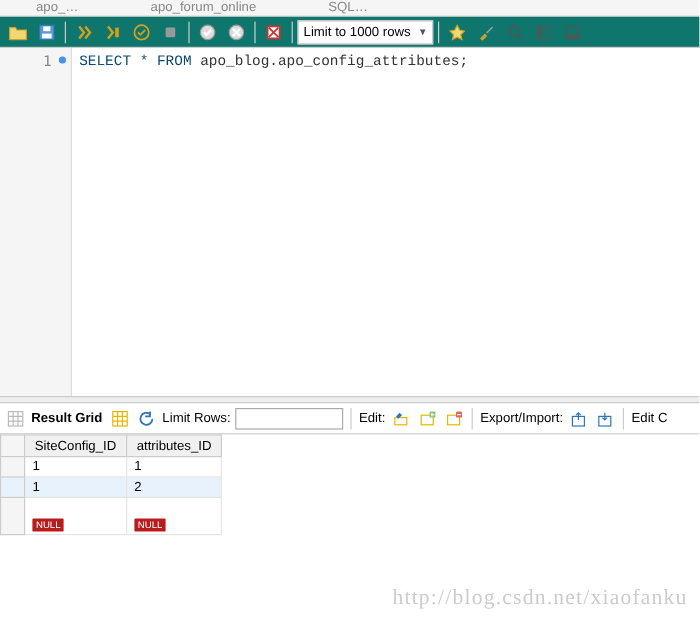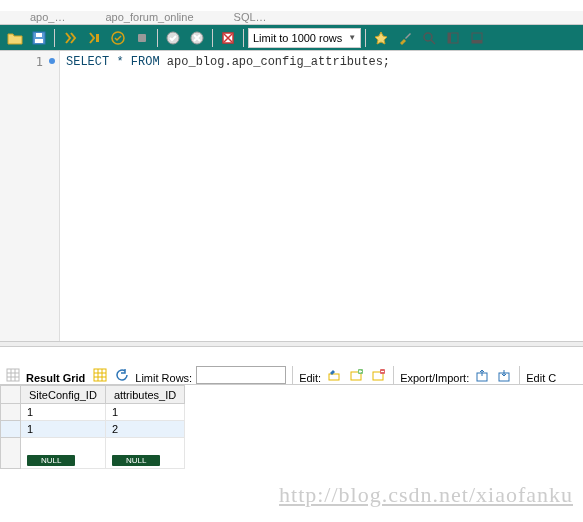--- a/index.html
+++ b/index.html
@@ -1,39 +1,39 @@
 <!DOCTYPE html>
 <html><head>
 <meta charset="utf-8">
 <style>
 * { box-sizing: border-box; margin: 0; padding: 0; }
 body { font-family: "Segoe UI", Tahoma, sans-serif; font-size: 12px; background: #fff; width: 583px; height: 522px; overflow: hidden; position: relative; }
-.tabs-row { height: 14px; border-bottom: 1px solid #ccc; background: #f5f5f5; display: flex; gap: 40px; padding-left: 30px; font-size: 11px; color: #888; overflow: hidden; margin-top: 11px; }
+.tabs-row { height: 14px; border-bottom: 1px solid #ccc; background: #f5f5f5; display: flex; gap: 60px; padding-left: 30px; font-size: 11px; color: #888; overflow: hidden; }
 .toolbar { height: 26px; border-bottom: 1px solid #ccc; display: flex; align-items: center; padding: 0 4px; gap: 2px; background: #0f766e; }
 .tbtn { width: 22px; height: 22px; display: flex; align-items: center; justify-content: center; border-radius: 2px; cursor: pointer; }
 .sep { width: 1px; height: 18px; background: #ccc; margin: 0 2px; }
 .limit-box { display: flex; align-items: center; border: 1px solid #ccc; background: #fff; height: 20px; padding: 0 4px; font-size: 11px; gap: 6px; }
 .limit-box .dd { font-size: 8px; color: #555; }
 .editor-wrap { display: flex; height: 290px; }
 .gutter { width: 60px; background: #f5f5f5; border-right: 1px solid #ddd; text-align: right; padding: 4px 16px 0 0; color: #888; font-family: Consolas, monospace; font-size: 12px; position: relative; }
 .gutter .dot { position: absolute; right: 4px; top: 7px; width: 6px; height: 6px; background: #4a90e2; border-radius: 50%; }
 .code { flex: 1; padding: 4px 6px; font-family: Consolas, "Courier New", monospace; font-size: 12px; color: #333; white-space: pre; }
 .kw { color: #0c4a6e; }
 .splitter { height: 6px; background: #eee; border-top: 1px solid #ccc; border-bottom: 1px solid #ccc; cursor: row-resize; }
-.result-toolbar { height: 38px; display: flex; align-items: flex-end; padding: 0 4px; gap: 4px; border-bottom: 1px solid #ccc; font-size: 11px; }
+.result-toolbar { height: 26px; display: flex; align-items: center; padding: 0 4px; gap: 4px; border-bottom: 1px solid #ccc; font-size: 11px; }
 .result-toolbar .lbl { font-weight: bold; margin-right: 2px; }
 .filter-input { border: 1px solid #aaa; height: 18px; width: 90px; padding: 0 2px; font-size: 11px; }
 .ico { width: 18px; height: 18px; display: flex; align-items: center; justify-content: center; }
 .grid { border-collapse: collapse; font-size: 11px; }
 .grid th { background: #f0f0f0; border: 1px solid #ccc; padding: 2px 8px; font-weight: normal; text-align: right; height: 18px; }
 .grid td { border: 1px solid #e5e5e5; padding: 2px 6px; height: 17px; }
 .grid .rowhdr { width: 20px; background: #f5f5f5; border: 1px solid #ccc; }
 .grid tr.sel td { background: #e8f2fc; }
-.nullbadge { display:inline-block; background: #14532d; color: #fff; font-size: 8px; padding: 0 14px; border-radius: 1px; line-height: 11px; margin-top: 15px; }
-.watermark { position: absolute; bottom: 14px; right: 10px; color: #ccc; font-size: 22px; font-family: Georgia, serif; letter-spacing: 1px; text-decoration: underline; }
+.nullbadge { display:inline-block; background: #b91c1c; color: #fff; font-size: 8px; padding: 0 3px; border-radius: 1px; line-height: 11px; margin-top: 15px; }
+.watermark { position: absolute; bottom: 14px; right: 10px; color: #ccc; font-size: 18px; font-family: Georgia, serif; letter-spacing: 1px; }
 svg { display: block; }
 </style>
 </head>
 <body>
 
 <div class="tabs-row">
   <span>apo_…</span>
   <span>apo_forum_online</span>
   <span>SQL…</span>
 </div>

